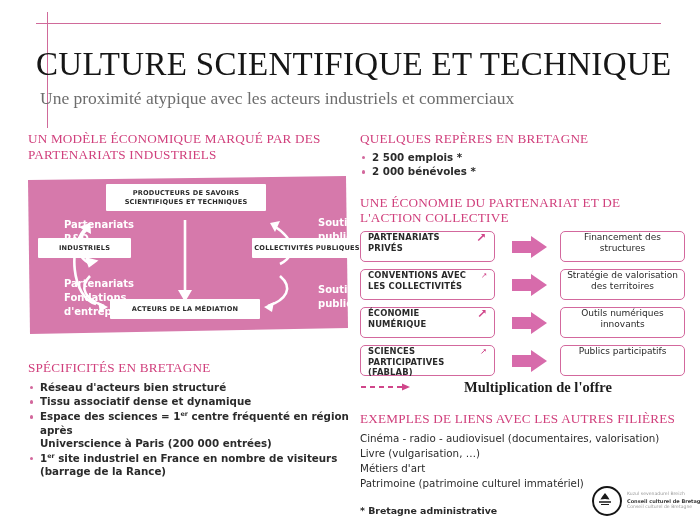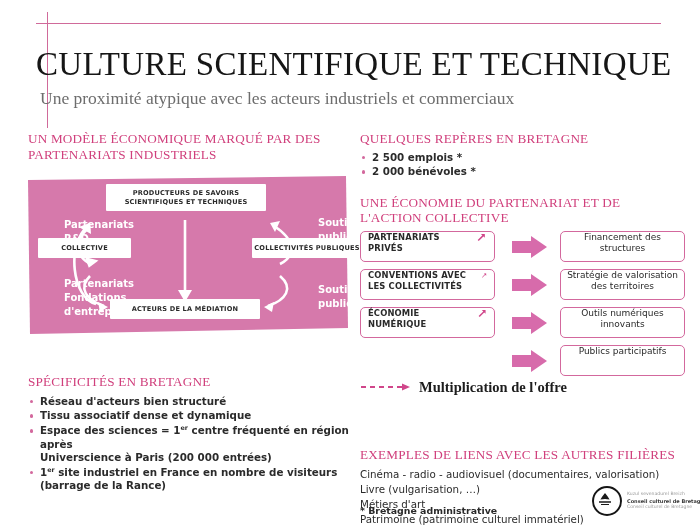--- a/index.html
+++ b/index.html
@@ -72,21 +72,21 @@
     position:absolute;top:0;height:31px;border:1px solid #d3689d;border-radius:5px;
     background:#fff;box-sizing:border-box;display:flex;align-items:flex-start;
   }
   .fbox.left{left:0;width:135px;padding:0 7px;}
   .fbox.right{left:200px;width:125px;padding:0 6px;justify-content:center;text-align:center;}
   .fbox .lbl{font-size:8.4px;font-weight:bold;color:#2a2a2a;line-height:10.5px;letter-spacing:.15px;}
   .fbox.right .lbl{font-size:9px;font-weight:normal;line-height:11px;letter-spacing:0;}
   .uparrow{display:inline-block;width:11px;height:11px;vertical-align:-1px;margin-left:3px;}
   .blockarrow{position:absolute;left:152px;top:4px;width:36px;height:24px;}
 
-  .mult{position:absolute;left:360px;top:379px;width:325px;display:flex;align-items:center;}
+  .mult{position:absolute;left:360px;top:379px;width:325px;display:flex;align-items:center;gap:45px;}
   .mult .dash{width:52px;height:10px;margin-right:7px;}
   .mult .mlbl{
     font-family:"Liberation Serif", serif;font-weight:bold;
     font-size:14.5px;color:#1d1d1d;line-height:16px;
   }
 
   
   .footnote{position:absolute;left:360px;top:505px;font-size:9.4px;font-weight:bold;color:#2a2a2a;}
   .logo{position:absolute;left:592px;top:484px;width:100px;height:34px;display:flex;align-items:center;}
   .logo .mark{width:26px;height:26px;border-radius:50%;border:2.4px solid #151515;
@@ -128,37 +128,37 @@
       <polygon points="236,131 246,126 244,136" fill="#ffffff"></polygon>
 
       <line x1="157" y1="44" x2="157" y2="118" stroke="#ffffff" stroke-width="2.6"></line>
       <polygon points="157,126 150,114 164,114" fill="#ffffff"></polygon>
     </svg>
 
     <div class="dbox" style="left:78px;top:8px;width:160px;height:27px;">
       <span>PRODUCTEURS DE SAVOIRS SCIENTIFIQUES ET TECHNIQUES</span>
     </div>
     <div class="dbox" style="left:10px;top:62px;width:93px;height:20px;">
-      <span>COLLECTIVE</span>
+      <span>INDUSTRIELS</span>
     </div>
     <div class="dbox" style="left:224px;top:62px;width:110px;height:20px;">
       <span>COLLECTIVITÉS PUBLIQUES</span>
     </div>
     <div class="dbox" style="left:82px;top:123px;width:150px;height:20px;">
       <span>ACTEURS DE LA MÉDIATION</span>
     </div>
 
     <div class="dlabel" style="left:0px;top:42px;width:56px;">Partenariats R&amp;D</div>
     <div class="dlabel" style="left:0px;top:101px;width:60px;">Partenariats Fondations d'entreprise</div>
     <div class="dlabel" style="left:254px;top:40px;width:66px;">Soutiens publics</div>
     <div class="dlabel" style="left:254px;top:107px;width:66px;">Soutiens publics</div>
   </div>
 
   <div style="position:absolute;left:28px;top:360px;width:330px;">
-    <div class="sec-h" style="margin-bottom:5px;margin-top:14px;">SPÉCIFICITÉS EN BRETAGNE</div>
+    <div class="sec-h" style="margin-bottom:5px;">SPÉCIFICITÉS EN BRETAGNE</div>
     <ul class="blist">
       <li>Réseau d'acteurs bien structuré</li>
       <li>Tissu associatif dense et dynamique</li>
       <li>
         Espace des sciences = 1<sup>er</sup> centre fréquenté en région après<br>Universcience à Paris (200 000 entrées)
       </li>
       <li>
         1<sup>er</sup> site industriel en France en nombre de visiteurs<br>(barrage de la Rance)
       </li>
     </ul>
@@ -217,40 +217,47 @@
       </div>
       <svg class="blockarrow" viewBox="0 0 36 24">
         <polygon points="0,6 19,6 19,1 35,12 19,23 19,18 0,18" fill="#d76bab"></polygon>
       </svg>
       <div class="fbox right">
         <span class="lbl">Outils numériques innovants</span>
       </div>
     </div>
 
     <div class="frow">
+      <div class="fbox left">
+        <span class="lbl">SCIENCES PARTICIPATIVES (FABLAB)</span>
+        <svg class="uparrow" viewBox="0 0 12 12">
+          <path d="M2.5,9.5 L9,3" stroke="#d0468a" stroke-width="1.7" fill="none"></path>
+          <polygon points="10,2 10,6.4 5.6,2" fill="#d0468a"></polygon>
+        </svg>
+      </div>
       <svg class="blockarrow" viewBox="0 0 36 24">
         <polygon points="0,6 19,6 19,1 35,12 19,23 19,18 0,18" fill="#d76bab"></polygon>
       </svg>
       <div class="fbox right">
         <span class="lbl">Publics participatifs</span>
       </div>
     </div>
 
   </div>
 
   <div class="mult">
     <svg class="dash" viewBox="0 0 52 10">
       <line x1="1" y1="5" x2="42" y2="5" stroke="#d0468a" stroke-width="1.8" stroke-dasharray="5,4"></line>
       <polygon points="50,5 42,1.6 42,8.4" fill="#d0468a"></polygon>
     </svg>
     <span class="mlbl">Multiplication de l'offre</span>
   </div>
 
   <div style="position:absolute;left:360px;top:411px;width:330px;">
-    <div class="sec-h" style="margin-bottom:4px;margin-top:36px;">EXEMPLES DE LIENS AVEC LES AUTRES FILIÈRES</div>
+    <div class="sec-h" style="margin-bottom:4px;">EXEMPLES DE LIENS AVEC LES AUTRES FILIÈRES</div>
     <div class="plain-line">Cinéma - radio - audiovisuel (documentaires, valorisation)</div>
     <div class="plain-line">Livre (vulgarisation, …)</div>
     <div class="plain-line">Métiers d'art</div>
     <div class="plain-line">Patrimoine (patrimoine culturel immatériel)</div>
   </div>
 
   <div class="footnote">* Bretagne administrative</div>
 
   <div class="logo">
     <div class="mark">

